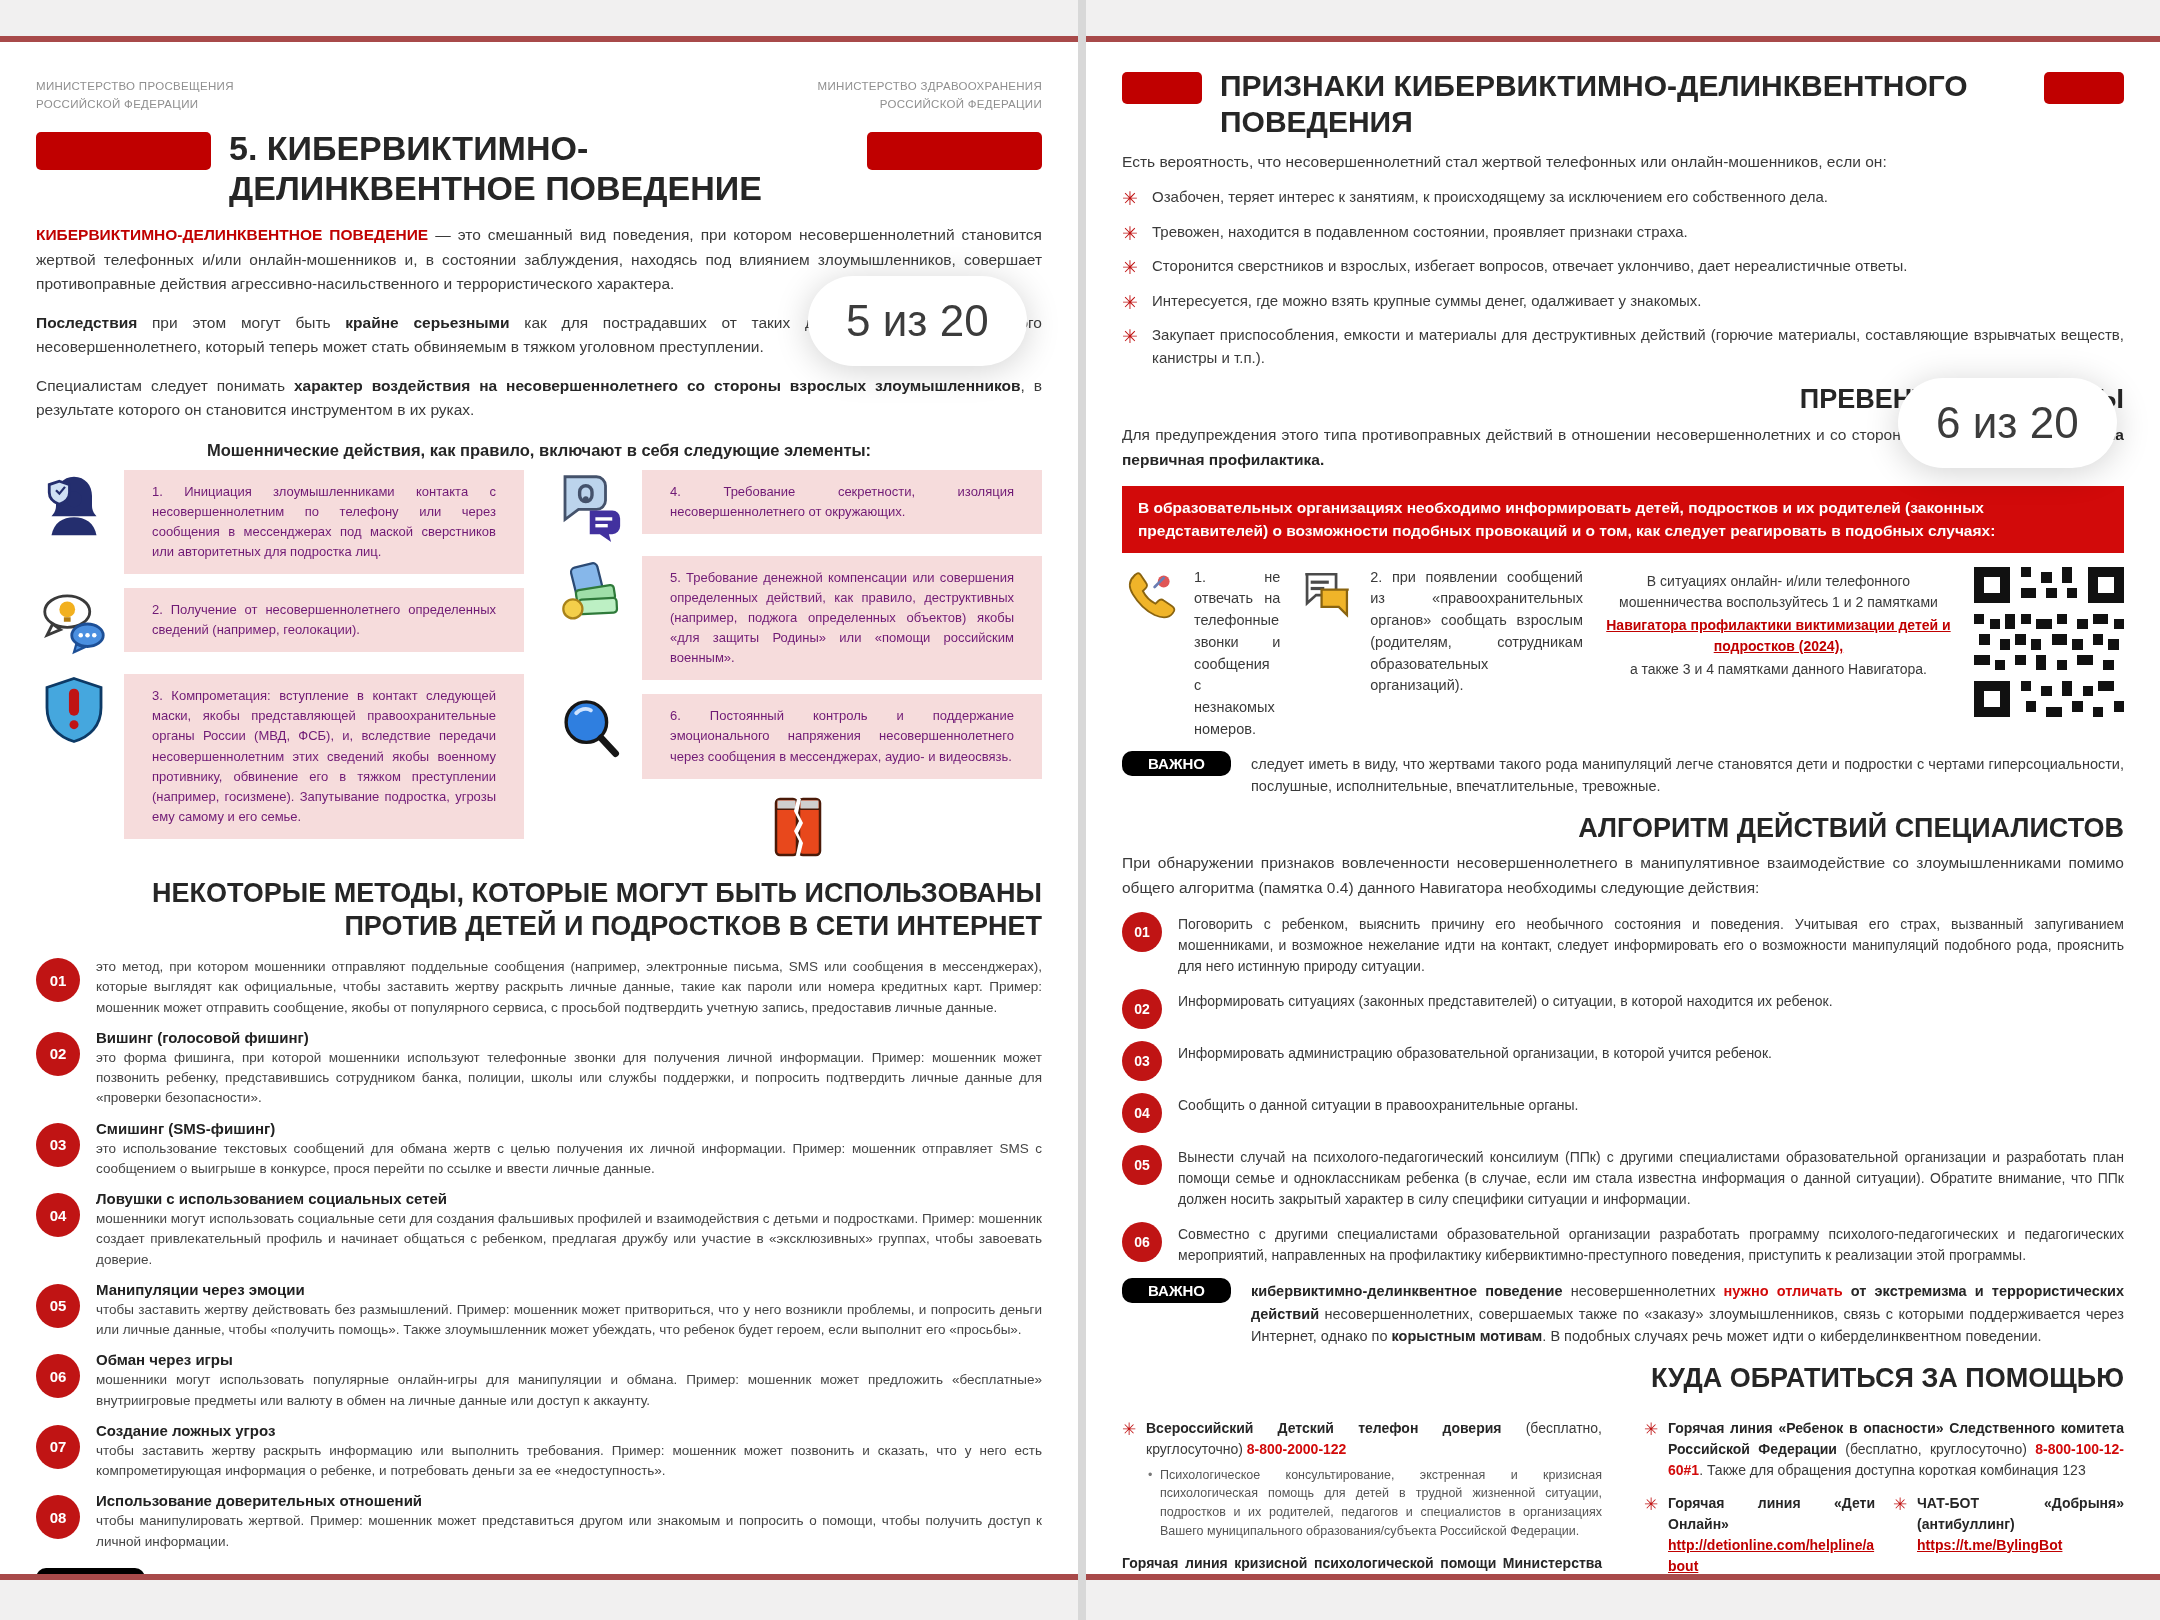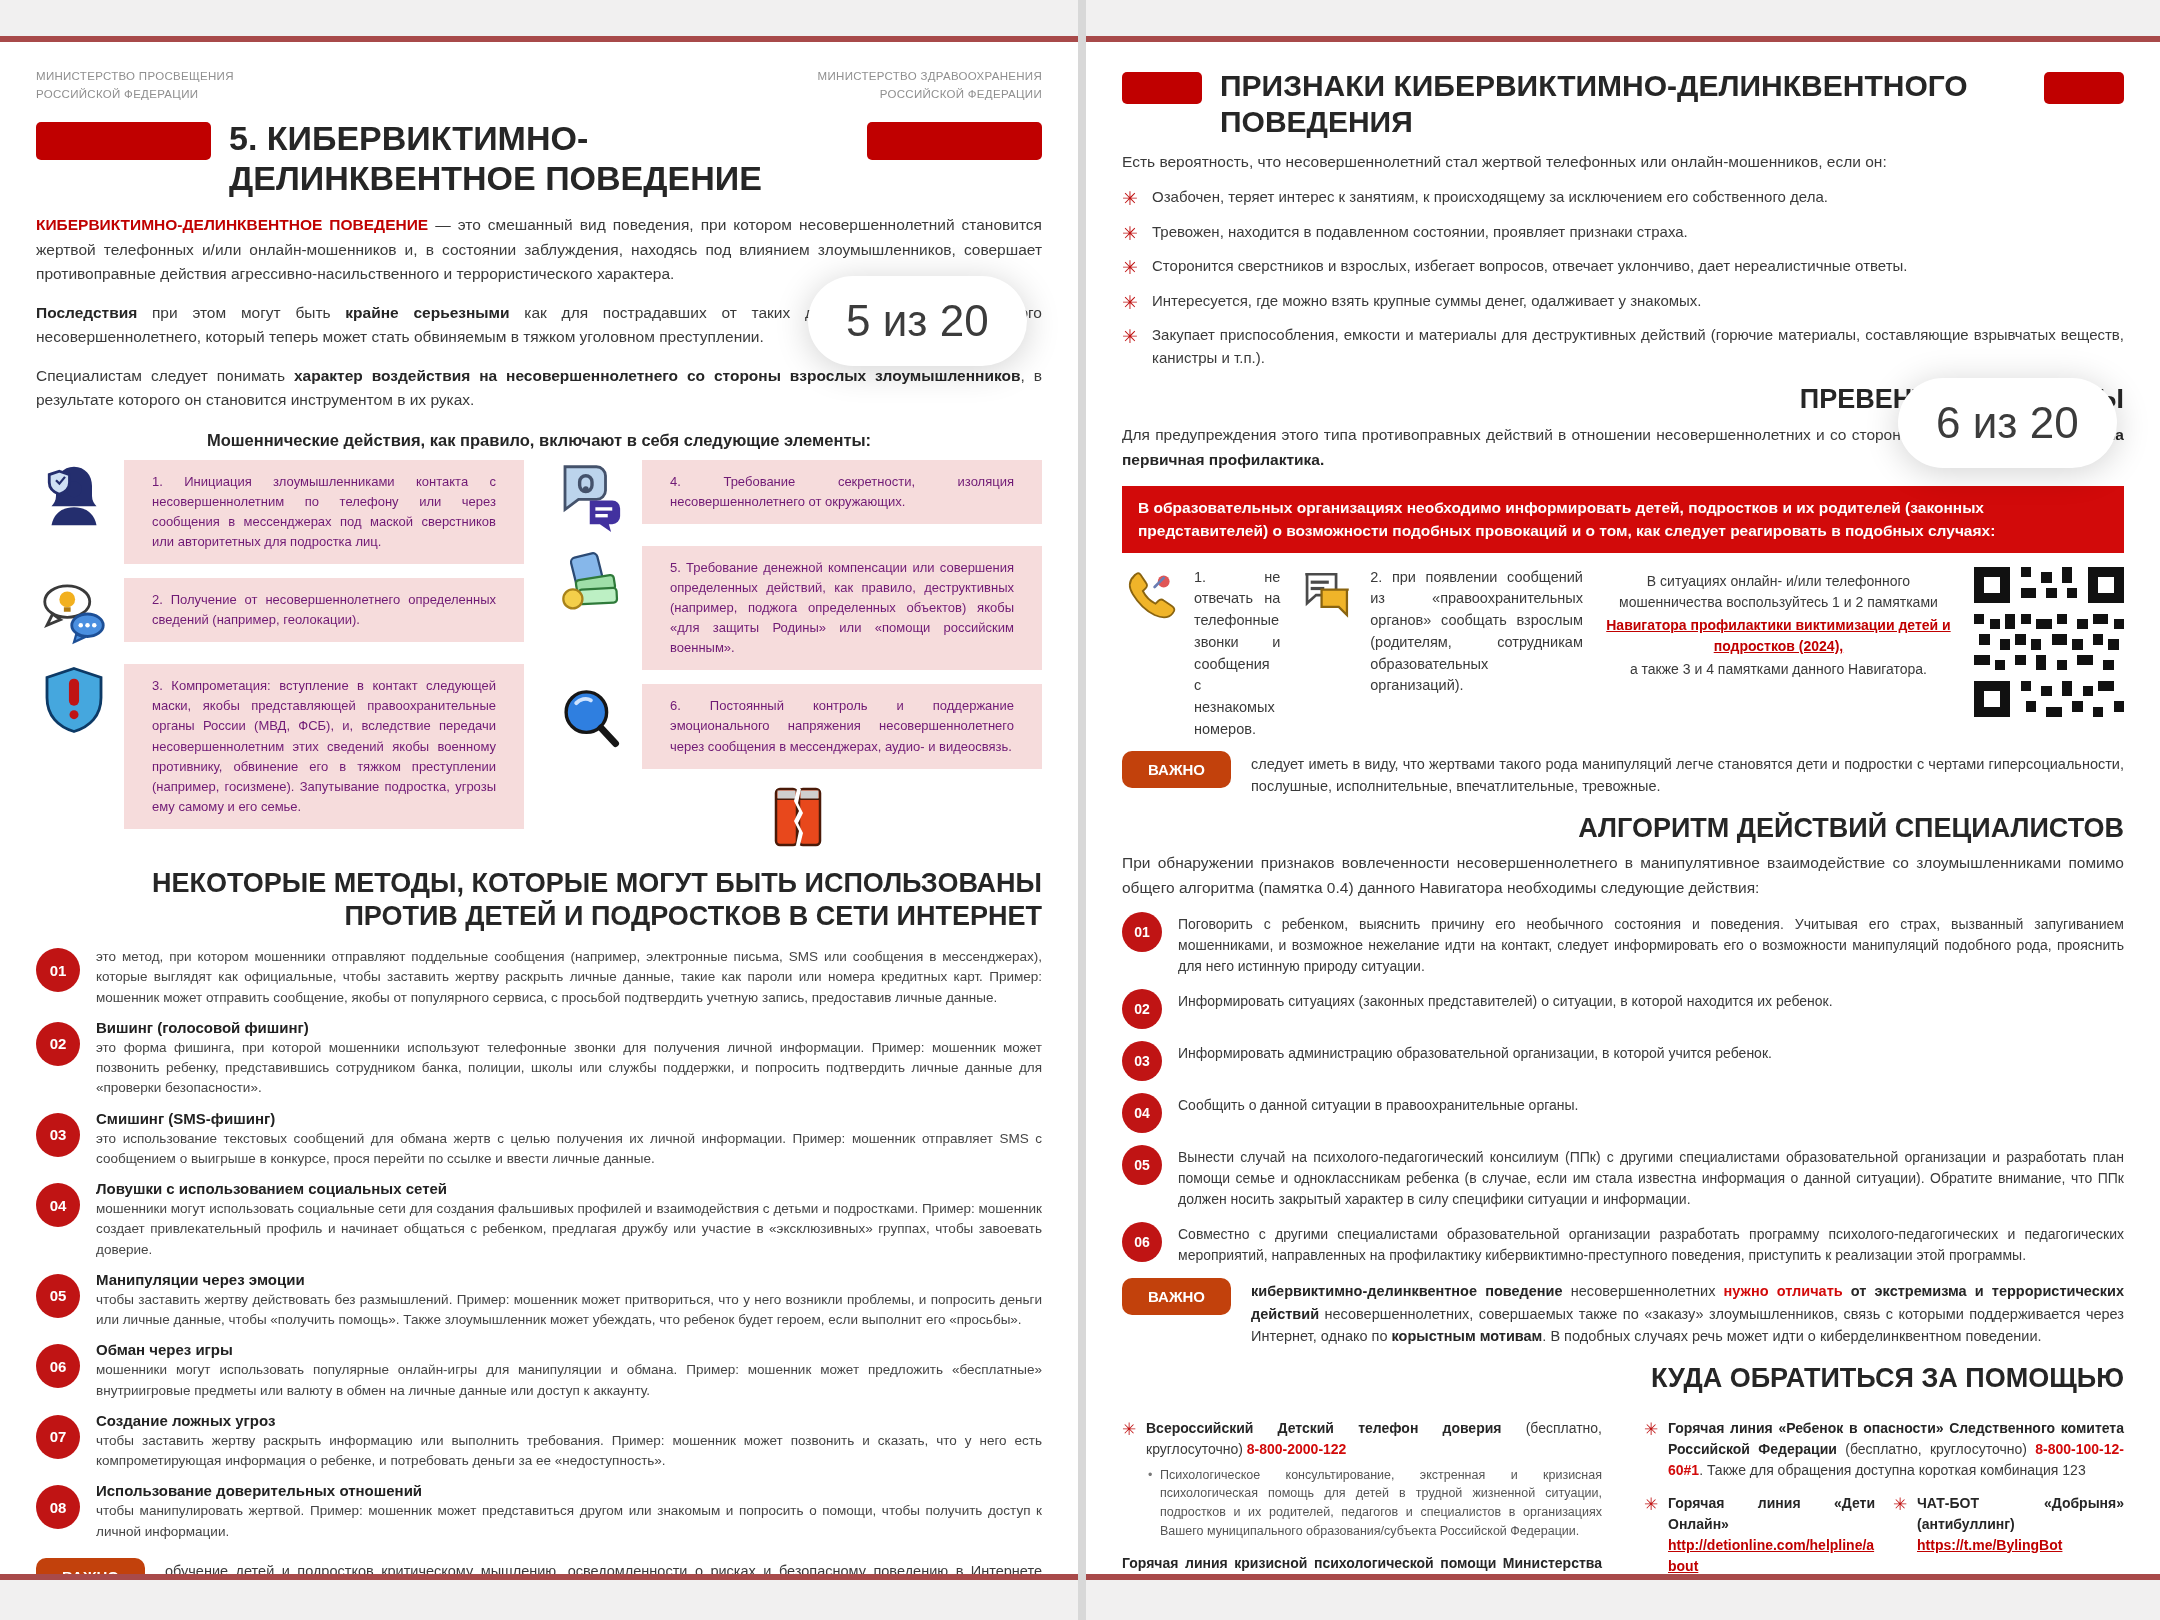--- a/index.html
+++ b/index.html
@@ -5,21 +5,21 @@
   html,body{margin:0;padding:0;}
   body{width:2160px;height:1620px;background:#d8d8d8;font-family:"Liberation Sans","DejaVu Sans",sans-serif;position:relative;overflow:hidden;}
   .page{position:absolute;top:0;height:1620px;background:#fff;overflow:hidden;}
   .page-left{left:0;width:1078px;}
   .page-right{left:1086px;width:1074px;}
   .strip-top{height:36px;background:#f1f0f0;border-bottom:6px solid #a84a4a;}
   .strip-bottom{position:absolute;left:0;right:0;bottom:0;height:40px;background:#f1f0f0;border-top:6px solid #a84a4a;}
   .content{padding:12px 36px 0 36px;}
 
   
-  .min-row{display:flex;justify-content:space-between;margin-top:14px;}
+  .min-row{display:flex;justify-content:space-between;margin-top:24px;}
   .ministry{font-size:11.5px;line-height:1.55;color:#8f8f8f;white-space:pre-line;letter-spacing:.3px;}
   .ministry.right{text-align:right;}
 
   
   .title-row{display:flex;align-items:flex-start;margin-top:14px;}
   .title-bar{height:38px;background:#c00000;border-radius:5px;flex:0 0 175px;margin-top:4px;}
   .title-row.small .title-bar{flex:0 0 80px;height:32px;}
   .page-title{flex:1;font-size:34px;font-weight:700;color:#262626;line-height:1.2;margin:0 18px;}
   .page-right .page-title{font-size:30px;}
 
@@ -45,21 +45,21 @@
 
   
   .methods{margin-top:6px;}
   .method{display:flex;gap:16px;margin-top:11px;}
   .num-circle{flex:0 0 44px;height:44px;border-radius:50%;background:#c01414;color:#fff;font-weight:700;font-size:15px;display:flex;align-items:center;justify-content:center;margin-top:3px;}
   .method-title{font-size:15px;font-weight:700;color:#222;}
   .method-text{font-size:13.5px;line-height:1.5;color:#454545;text-align:justify;margin-top:2px;}
 
   
   .important{display:flex;gap:20px;align-items:flex-start;margin-top:16px;}
-  .important-pill{flex:0 0 auto;background:#c2410c;color:#fff;font-weight:700;font-size:15px;padding:10px 26px;border-radius:10px;}
+  .important-pill{flex:0 0 auto;background:#000000;color:#fff;font-weight:700;font-size:15px;padding:4px 26px;border-radius:10px;}
   .important-text{font-size:14.5px;line-height:1.55;color:#3a3a3a;text-align:justify;padding-top:2px;}
 
   .footer-row{display:flex;justify-content:space-between;color:#9a9a9a;font-size:12px;margin-top:22px;}
 
   
   .sign{position:relative;padding-left:30px;font-size:15px;line-height:1.5;color:#3a3a3a;margin-top:12px;text-align:justify;}
   .star{position:absolute;left:0;top:-1px;color:#c01414;font-size:19px;font-weight:700;}
   .banner{background:#d20a0a;color:#fff;font-weight:700;font-size:15.5px;line-height:1.5;padding:10px 16px;margin-top:14px;}
 
   .prevent-row{display:flex;gap:18px;margin-top:14px;}

